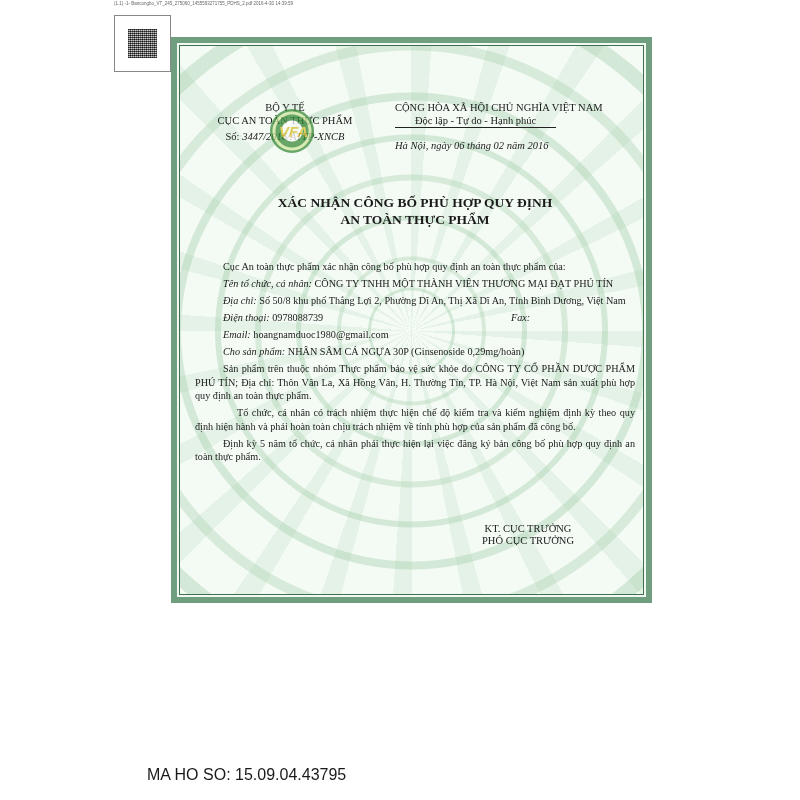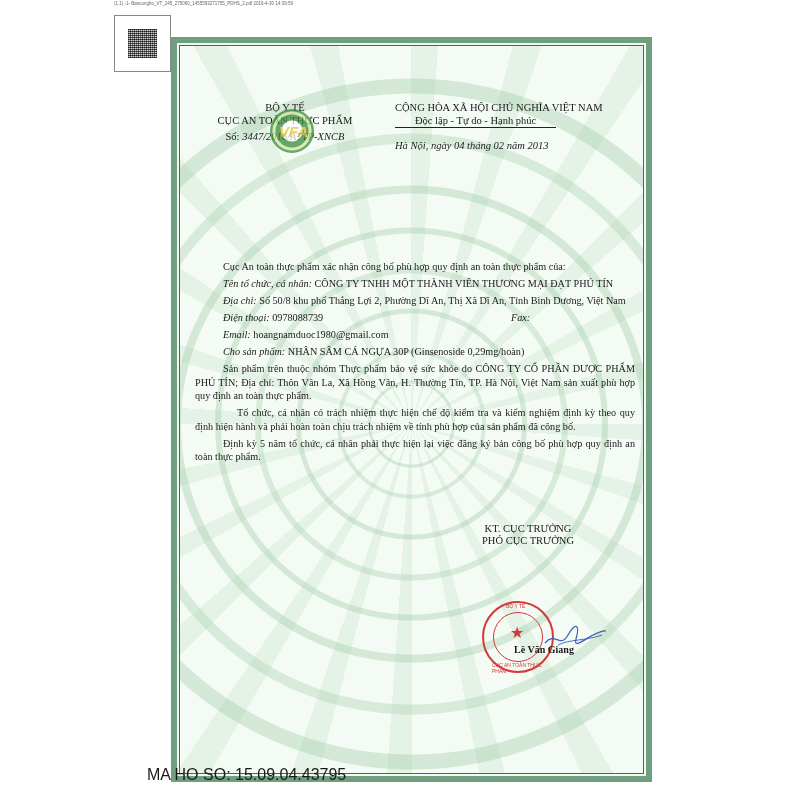--- a/index.html
+++ b/index.html
@@ -18,21 +18,21 @@
     position: absolute; left: 114px; top: 15px; width: 57px; height: 57px;
     border: 1px solid #888; box-sizing: border-box; background: #fff;
   }
   .qr-code {
     position: absolute; left: 13px; top: 13px; width: 29px; height: 29px;
     background:
       repeating-linear-gradient(0deg, rgba(0,0,0,0.55) 0 1px, rgba(255,255,255,0.3) 1px 2px),
       repeating-linear-gradient(90deg, #555 0 1px, #aaa 1px 2px, #333 2px 3px, #bbb 3px 4px);
   }
   .frame {
-    position: absolute; left: 171px; top: 37px; width: 481px; height: 745px;
+    position: absolute; left: 171px; top: 37px; width: 481px; height: 566px;
     box-sizing: border-box; border: 6px solid #6f9f7f; background: #f2f8f2;
   }
   .frame-inner {
     position: absolute; left: 2px; top: 2px; right: 2px; bottom: 2px;
     border: 1px solid #3f6f4f; overflow: hidden;
     background:
       radial-gradient(circle at 50% 52%, rgba(255,255,255,0) 0 40px, rgba(150,200,160,0.35) 41px 43px, rgba(255,255,255,0) 44px 70px, rgba(150,200,160,0.3) 71px 74px, rgba(255,255,255,0) 75px 110px, rgba(150,200,160,0.35) 111px 115px, rgba(255,255,255,0) 116px 150px, rgba(150,200,160,0.3) 151px 156px, rgba(255,255,255,0) 157px 190px, rgba(150,200,160,0.35) 191px 196px, rgba(255,255,255,0) 197px 230px, rgba(150,200,160,0.35) 231px 238px, rgba(255,255,255,0) 239px 280px, rgba(150,200,160,0.3) 281px 290px, rgba(255,255,255,0) 291px 330px, rgba(150,200,160,0.35) 331px 345px, rgba(255,255,255,0) 346px),
       repeating-conic-gradient(from 0deg at 50% 52%, rgba(160,205,170,0.18) 0deg 4deg, rgba(255,255,255,0) 4deg 15deg),
       #f4faf4;
   }
@@ -107,23 +107,27 @@
           <i>3447/2016/ATTP-XNCB</i>
         </div>
       </div>
       <div class="vfa-logo">
         <span>VFA</span>
       </div>
 
       <div class="abs hdr-right">
         <div class="l1">CỘNG HÒA XÃ HỘI CHỦ NGHĨA VIỆT NAM</div>
         <div class="l2">Độc lập - Tự do - Hạnh phúc</div>
-        <div class="date">Hà Nội, ngày 04 tháng 02 năm 2013</div>
+        <div class="date">Hà Nội, ngày 06 tháng 02 năm 2016</div>
       </div>
 
+      <div class="abs title">
+        <div>XÁC NHẬN CÔNG BỐ PHÙ HỢP QUY ĐỊNH</div>
+        <div>AN TOÀN THỰC PHẨM</div>
+      </div>
 
       <div class="body">
         <p class="ind">Cục An toàn thực phẩm xác nhận công bố phù hợp quy định an toàn thực phẩm của:</p>
         <p class="ind">
           <i>Tên tổ chức, cá nhân:</i>
           <span>CÔNG TY TNHH MỘT THÀNH VIÊN THƯƠNG MẠI ĐẠT PHÚ TÍN</span>
         </p>
         <p class="ind">
           <i>Địa chỉ:</i>
           <span>Số 50/8 khu phố Thắng Lợi 2, Phường Dĩ An, Thị Xã Dĩ An, Tỉnh Bình Dương, Việt Nam</span>

